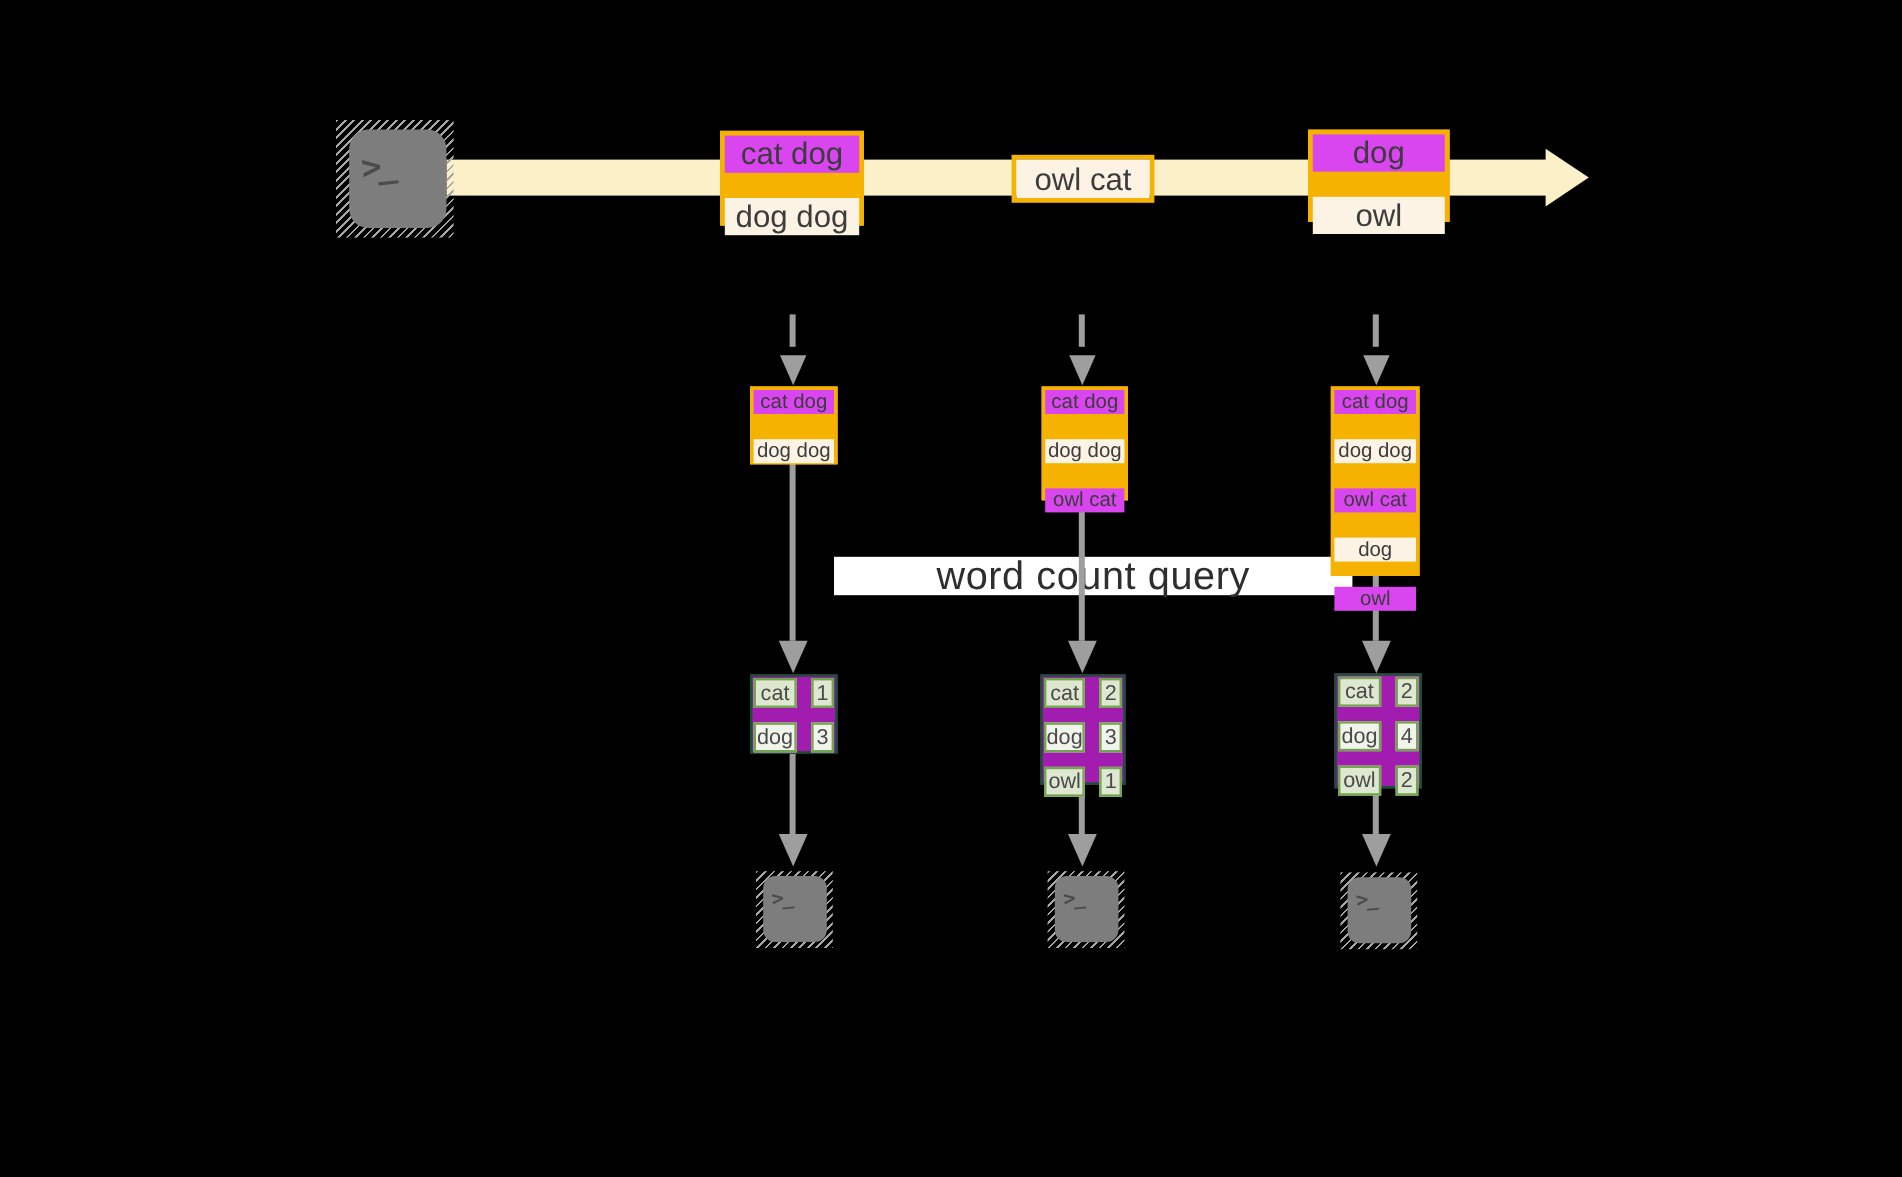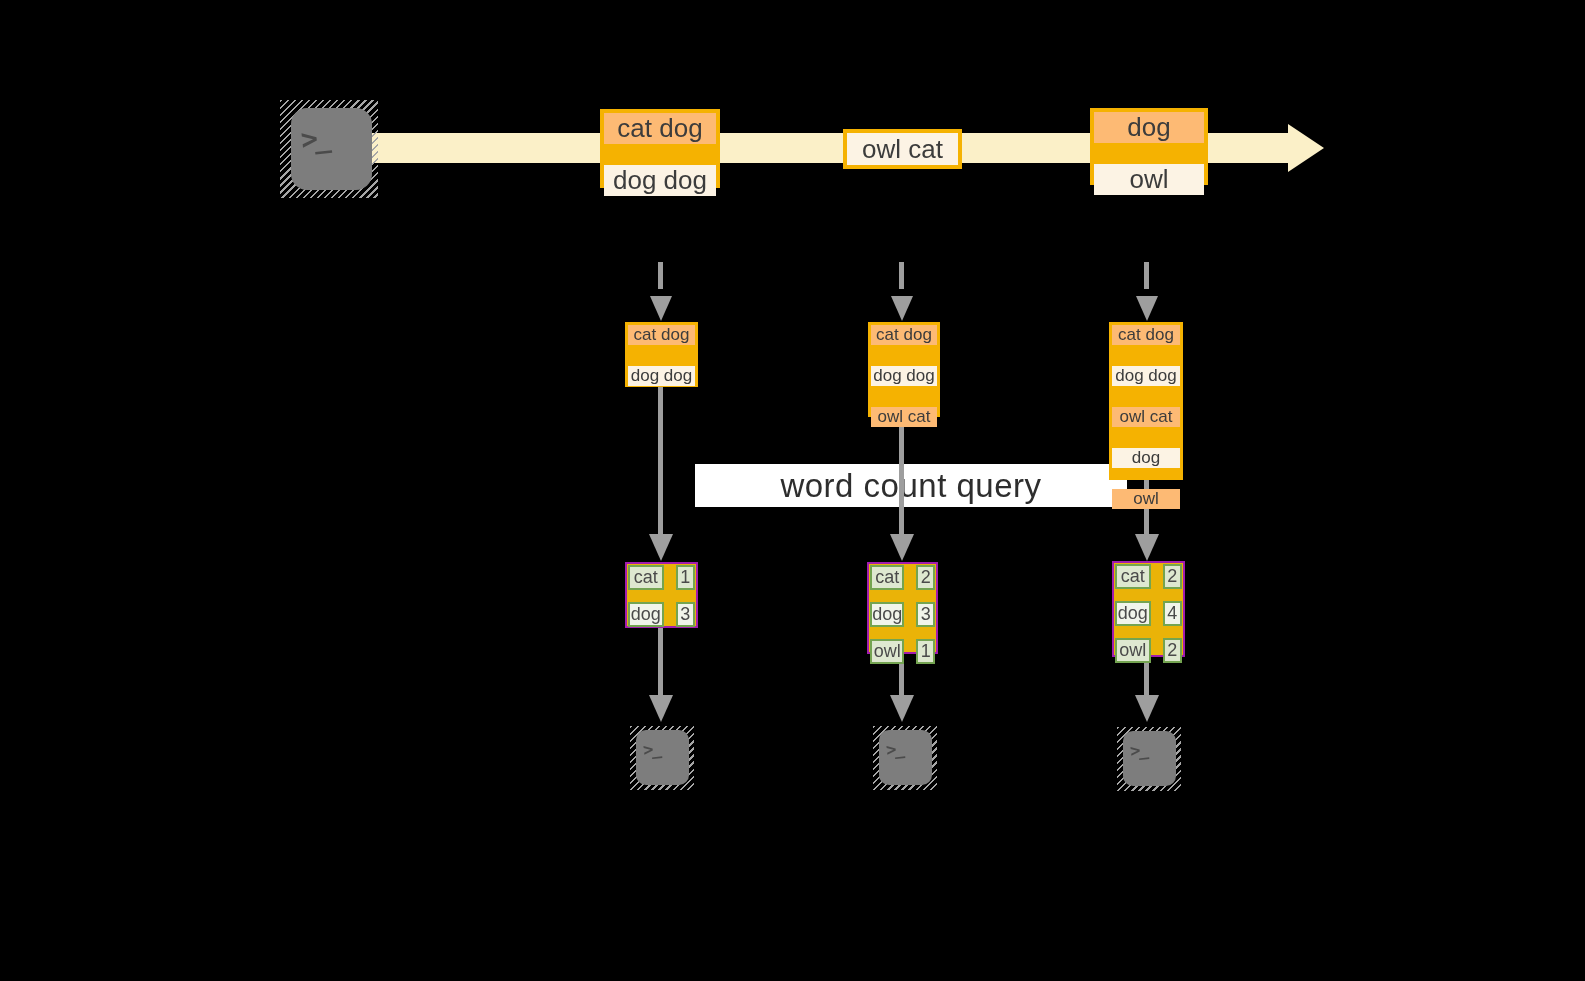--- a/index.html
+++ b/index.html
@@ -35,39 +35,39 @@
     position:absolute;display:flex;flex-direction:column;z-index:4;
     border:4px solid #f5b201;background:#f5b201;
   }
   .obox.thin{border-width:3px;}
   .orow{
     flex:1;display:flex;align-items:center;justify-content:center;
     color:#3c3c3c;font-size:26px;
   }
   .orow + .orow{margin-top:21px;}
   .obox.thin .orow{font-size:17px;}
-  .peach{background:#fdba74;}
+  .peach{background:#d946ef;}
   .cream{background:#fcf3e4;}
   
   .vline{position:absolute;width:5px;background:#9e9e9e;z-index:3;}
   .vhead{
     position:absolute;width:0;height:0;z-index:3;
     border-left:12px solid transparent;border-right:12px solid transparent;
     border-top:27px solid #9e9e9e;
   }
   .vhead.sm{border-left-width:11px;border-right-width:11px;border-top-width:25px;}
   
   .banner{
-    position:absolute;left:695px;top:464px;width:432px;height:43px;background:#ffffff;z-index:2;
+    position:absolute;left:695px;top:464px;width:432px;height:32px;background:#ffffff;z-index:2;
     display:flex;align-items:center;justify-content:center;
     font-size:33px;color:#2e2e2e;letter-spacing:0.5px;
   }
   
   .gtable{
-    position:absolute;z-index:4;background:#eab308;border:2px solid #a21caf;
+    position:absolute;z-index:4;background:#a21caf;border:2px solid #14532d;
     display:grid;grid-template-columns:1.85fr 1fr;gap:12px;padding:1px;
   }
   .gcell{
     border:2px solid #74a451;display:flex;align-items:center;justify-content:center;
     font-size:18px;color:#4a4a4a;
   }
   .g-light{background:#dee8d0;}
   .g-pale{background:#f1f4ea;}
 </style>
 </head>

